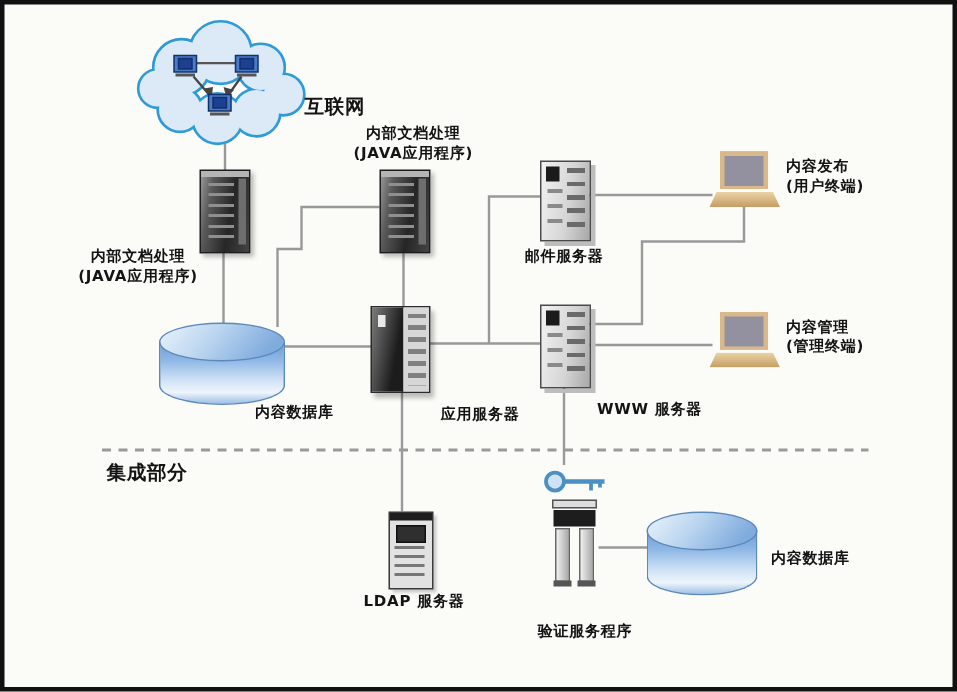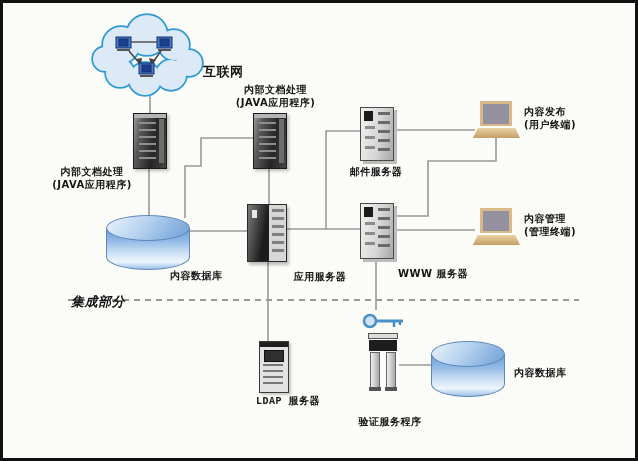--- a/index.html
+++ b/index.html
@@ -195,28 +195,28 @@
 
 <div class="laptop" style="left:470px;top:205px;">
   <div class="screen"></div>
     <div class="base"></div>
 </div>
 <div class="lbl" style="left:521px;top:209px;">
   <span style="display:block">内容管理</span>
   <span style="display:block">(管理终端)</span>
 </div>
 
-<div class="lbl big" style="left:68px;top:292px;font-style:italic;">集成部分</div>
+<div class="lbl big" style="left:68px;top:306px;">集成部分</div>
 
 <div class="tower-ldap" style="left:256px;top:338px;">
   <div class="band"></div>
     <div class="scr"></div>
     <div class="grid"></div>
 </div>
-<div class="lbl center" style="left:250px;top:392px;width:70px;font-family:Liberation Mono, monospace;">LDAP 服务器</div>
+<div class="lbl center" style="left:238px;top:392px;width:70px;">LDAP 服务器</div>
 
 <svg class="abs" style="left:358px;top:305px;" width="48" height="26" viewBox="0 0 48 26">
   <circle cx="9" cy="13" r="6" fill="#cfe3f4" stroke="var(--key_blue)" stroke-width="2.5"></circle>
   <line x1="15" y1="13" x2="42" y2="13" stroke="var(--key_blue)" stroke-width="3"></line>
   <line x1="33" y1="13" x2="33" y2="19" stroke="var(--key_blue)" stroke-width="2.5"></line>
   <line x1="39" y1="13" x2="39" y2="17" stroke="var(--key_blue)" stroke-width="2.5"></line>
 </svg>
 <div class="auth-body" style="left:365px;top:330px;">
   <div class="cap"></div>
     <div class="band"></div>

